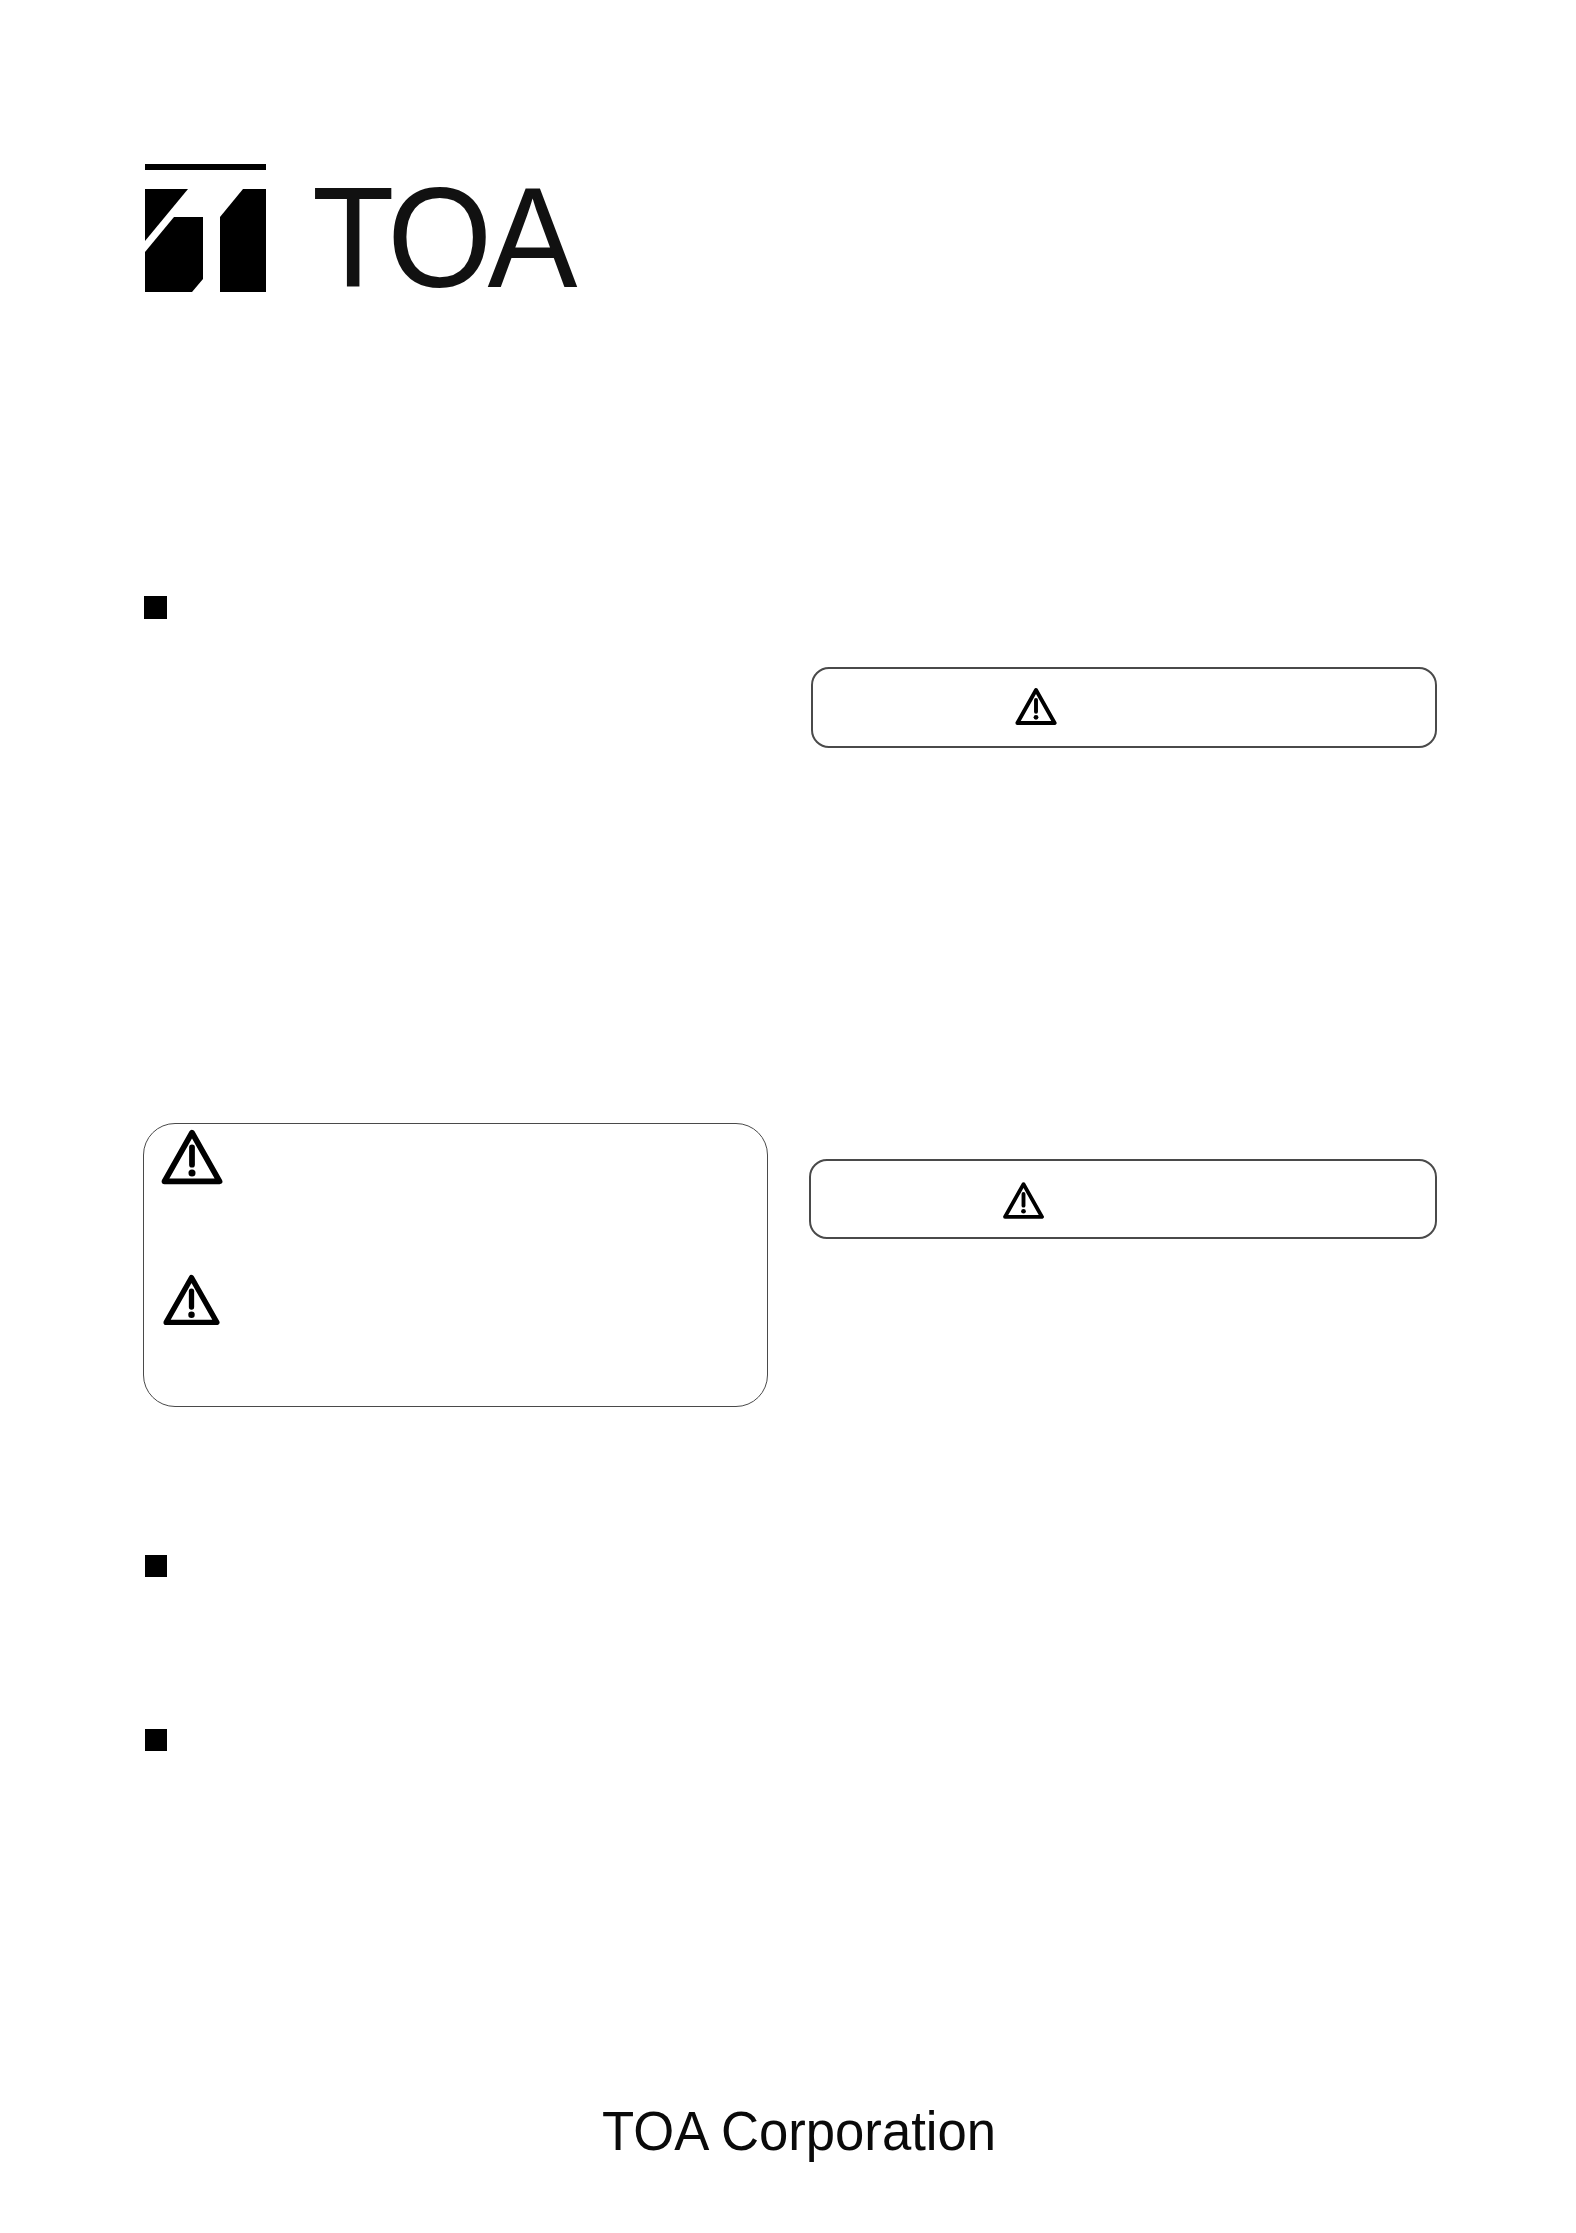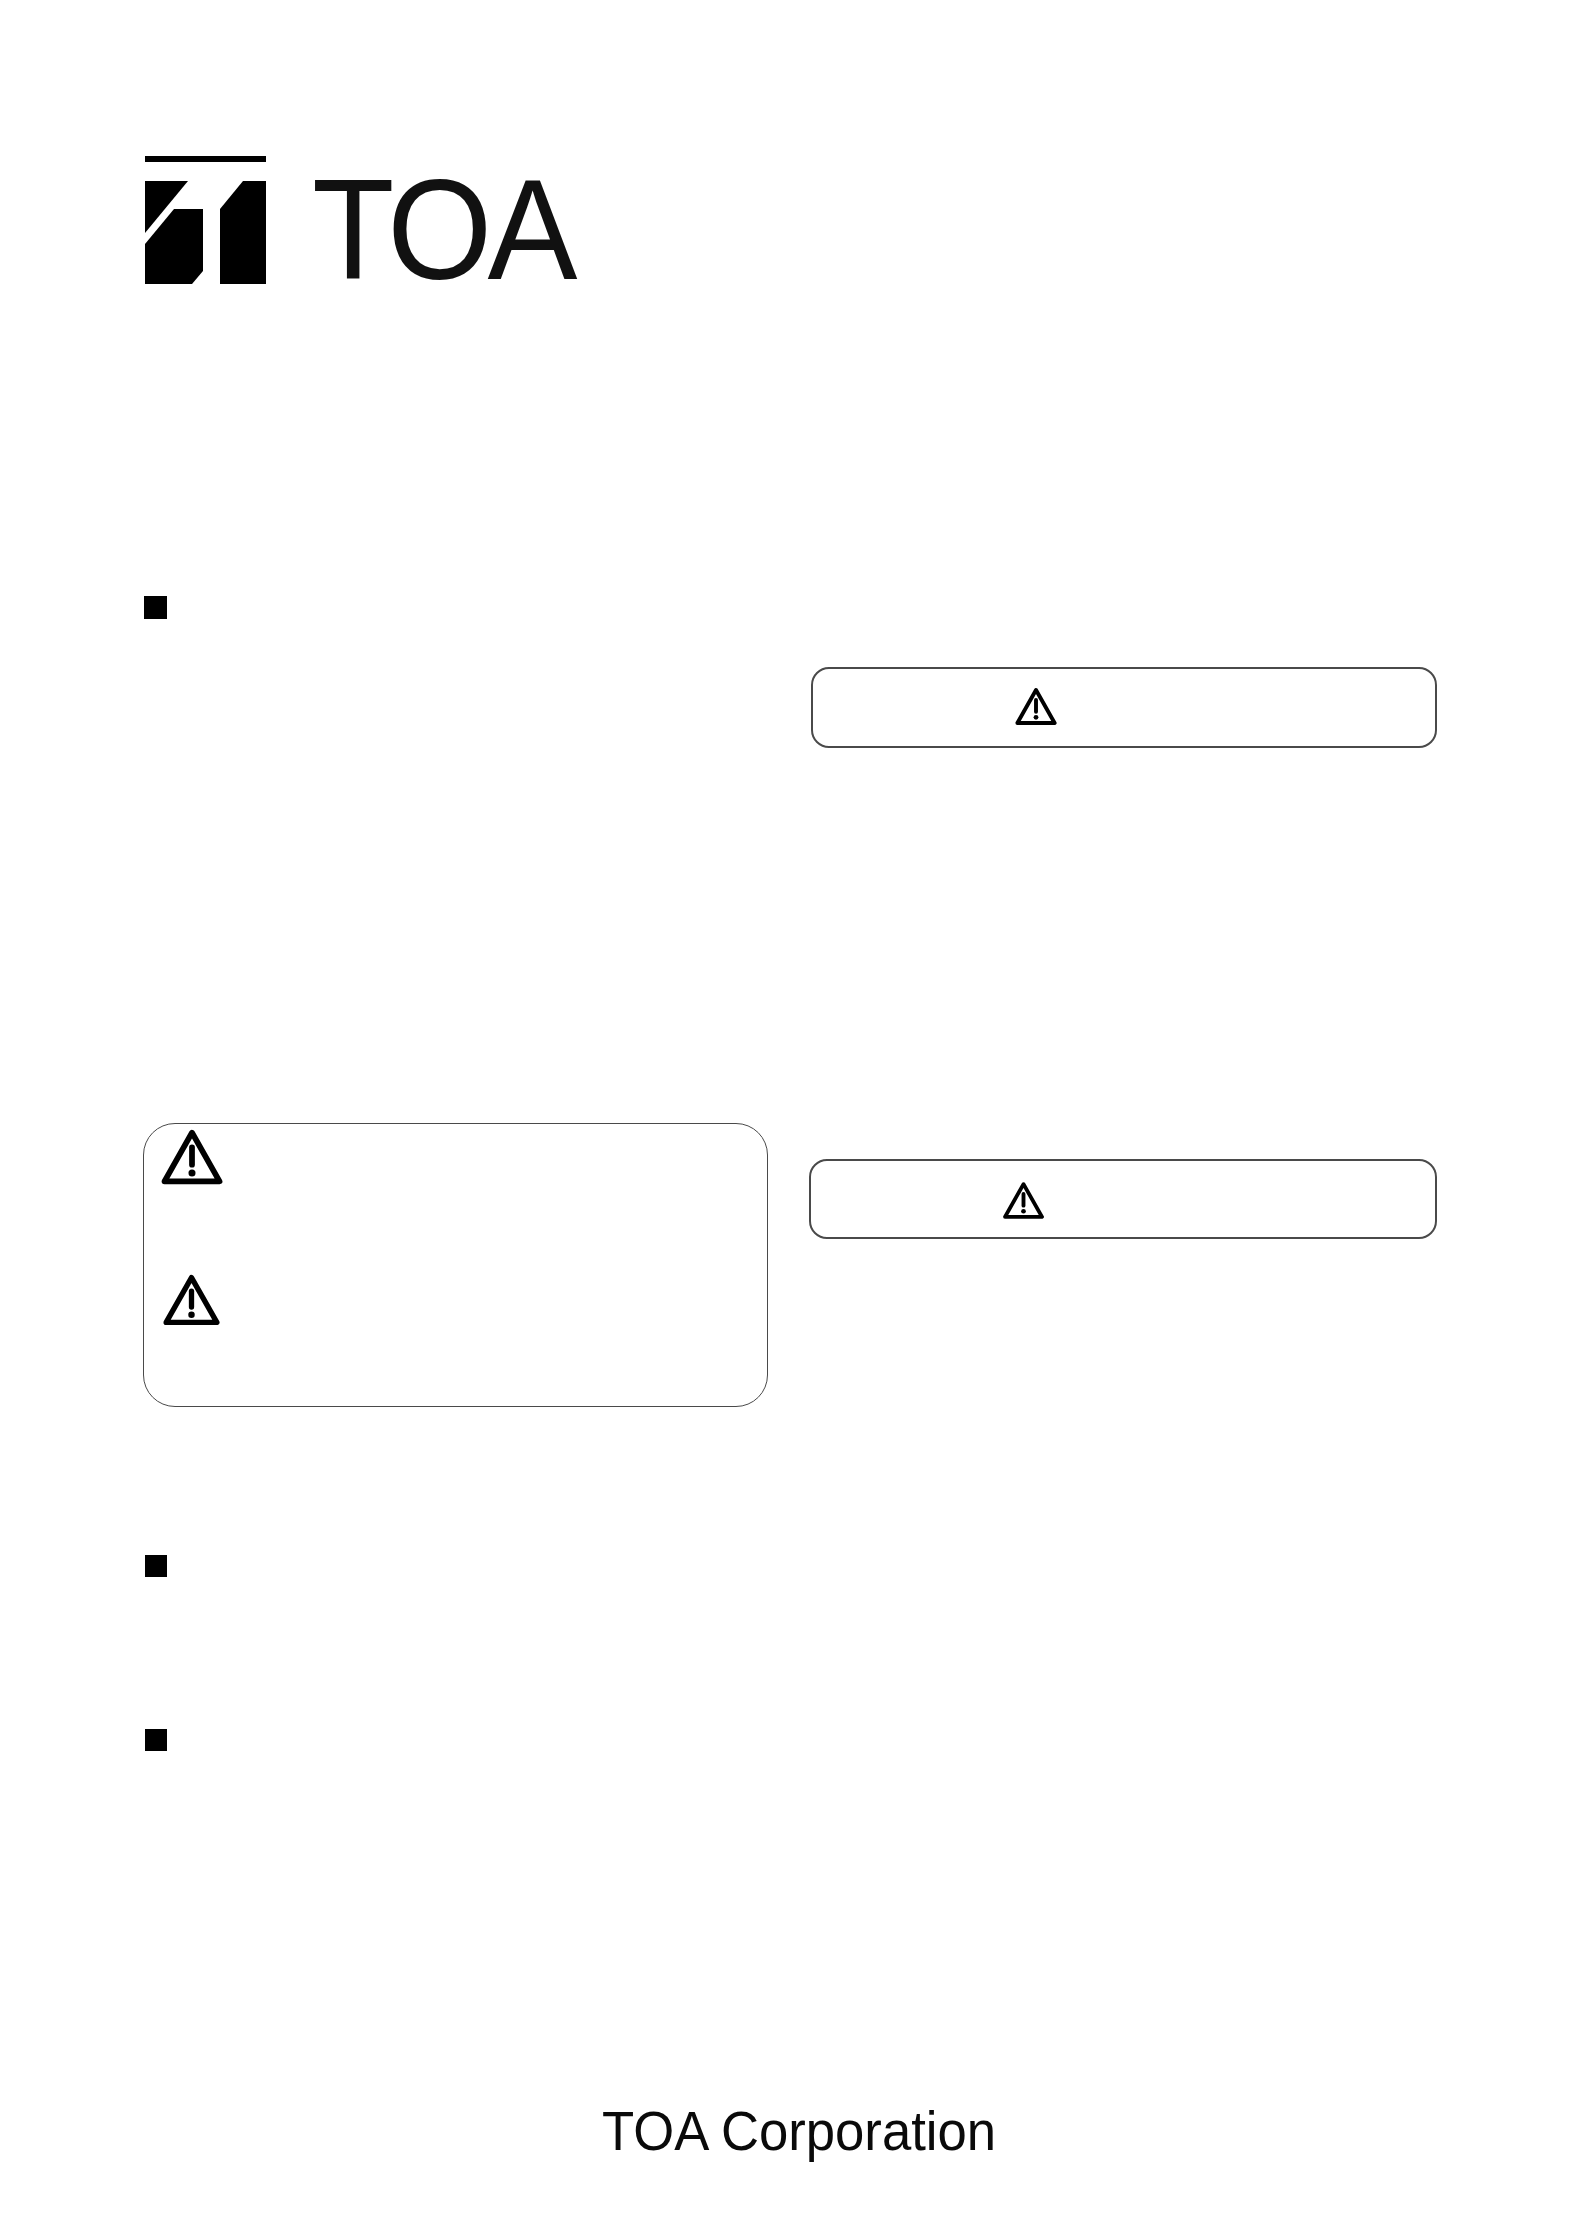--- a/index.html
+++ b/index.html
@@ -5,21 +5,21 @@
   html,body{margin:0;padding:0;background:#888;}
   .page{
     position:relative;
     width:1576px;height:2233px;
     background:#ffffff;
     font-family:"Liberation Sans", sans-serif;
     color:#111;
     overflow:hidden;
   }
   
-  .logo{position:absolute;left:145px;top:156px;width:460px;height:135px;}
+  .logo{position:absolute;left:145px;top:164px;width:460px;height:135px;}
   .logo-mark{position:absolute;left:0;top:0;width:121px;height:128px;}
   .logo-text{
     position:absolute;left:167px;top:22px;
     font-size:142px;line-height:104px;font-weight:400;
     letter-spacing:-5px;
     transform:scaleX(0.95);transform-origin:left top;
     white-space:nowrap;
   }
   
   .marker{position:absolute;width:23px;height:23px;background:#000;}

